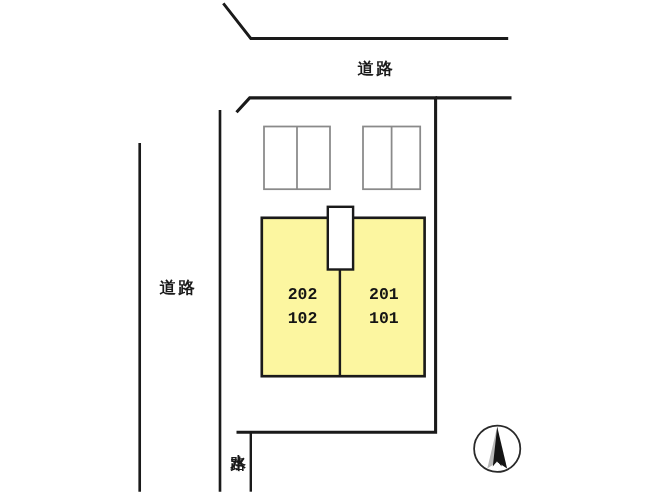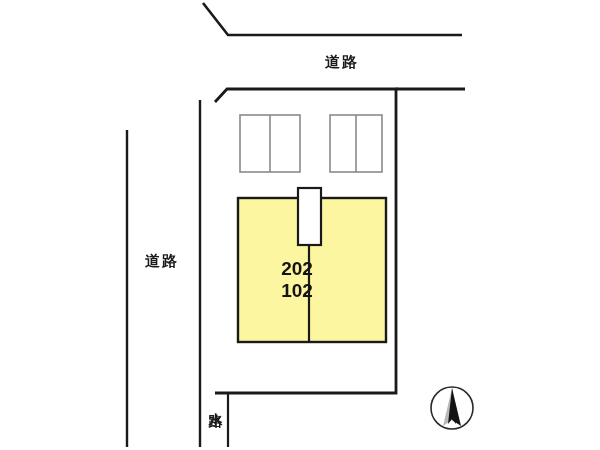--- a/index.html
+++ b/index.html
@@ -51,27 +51,26 @@
     top: 402px;
     font-size: 14px;
     line-height: 15px;
     writing-mode: vertical-rl;
     text-orientation: upright;
     letter-spacing: 1px;
   }
   .unit-label {
     position: absolute;
     color: #141414;
-    font-family: Liberation Sans, sans-serif;
+    font-family: Liberation Mono, monospace;
     font-weight: 700;
-    font-size: 19px;
+    font-size: 15px;
     line-height: 22px;
     text-align: center;
     user-select: none;
-    margin-left: 22px;
   }
   #unit-label-left {
     left: 248px;
     top: 258px;
     width: 54px;
   }
   #unit-label-right {
     left: 322px;
     top: 258px;
     width: 54px;
@@ -129,14 +128,18 @@
 
   <div class="map-label" id="road-label-left">道路</div>
 
   <div class="map-label" id="waterway-label">水路</div>
 
   <div class="unit-label" id="unit-label-left">
     <div>202</div>
     <div>102</div>
   </div>
 
+  <div class="unit-label" id="unit-label-right">
+    <div>201</div>
+    <div>101</div>
+  </div>
 
 </div>
 
 </body></html>

